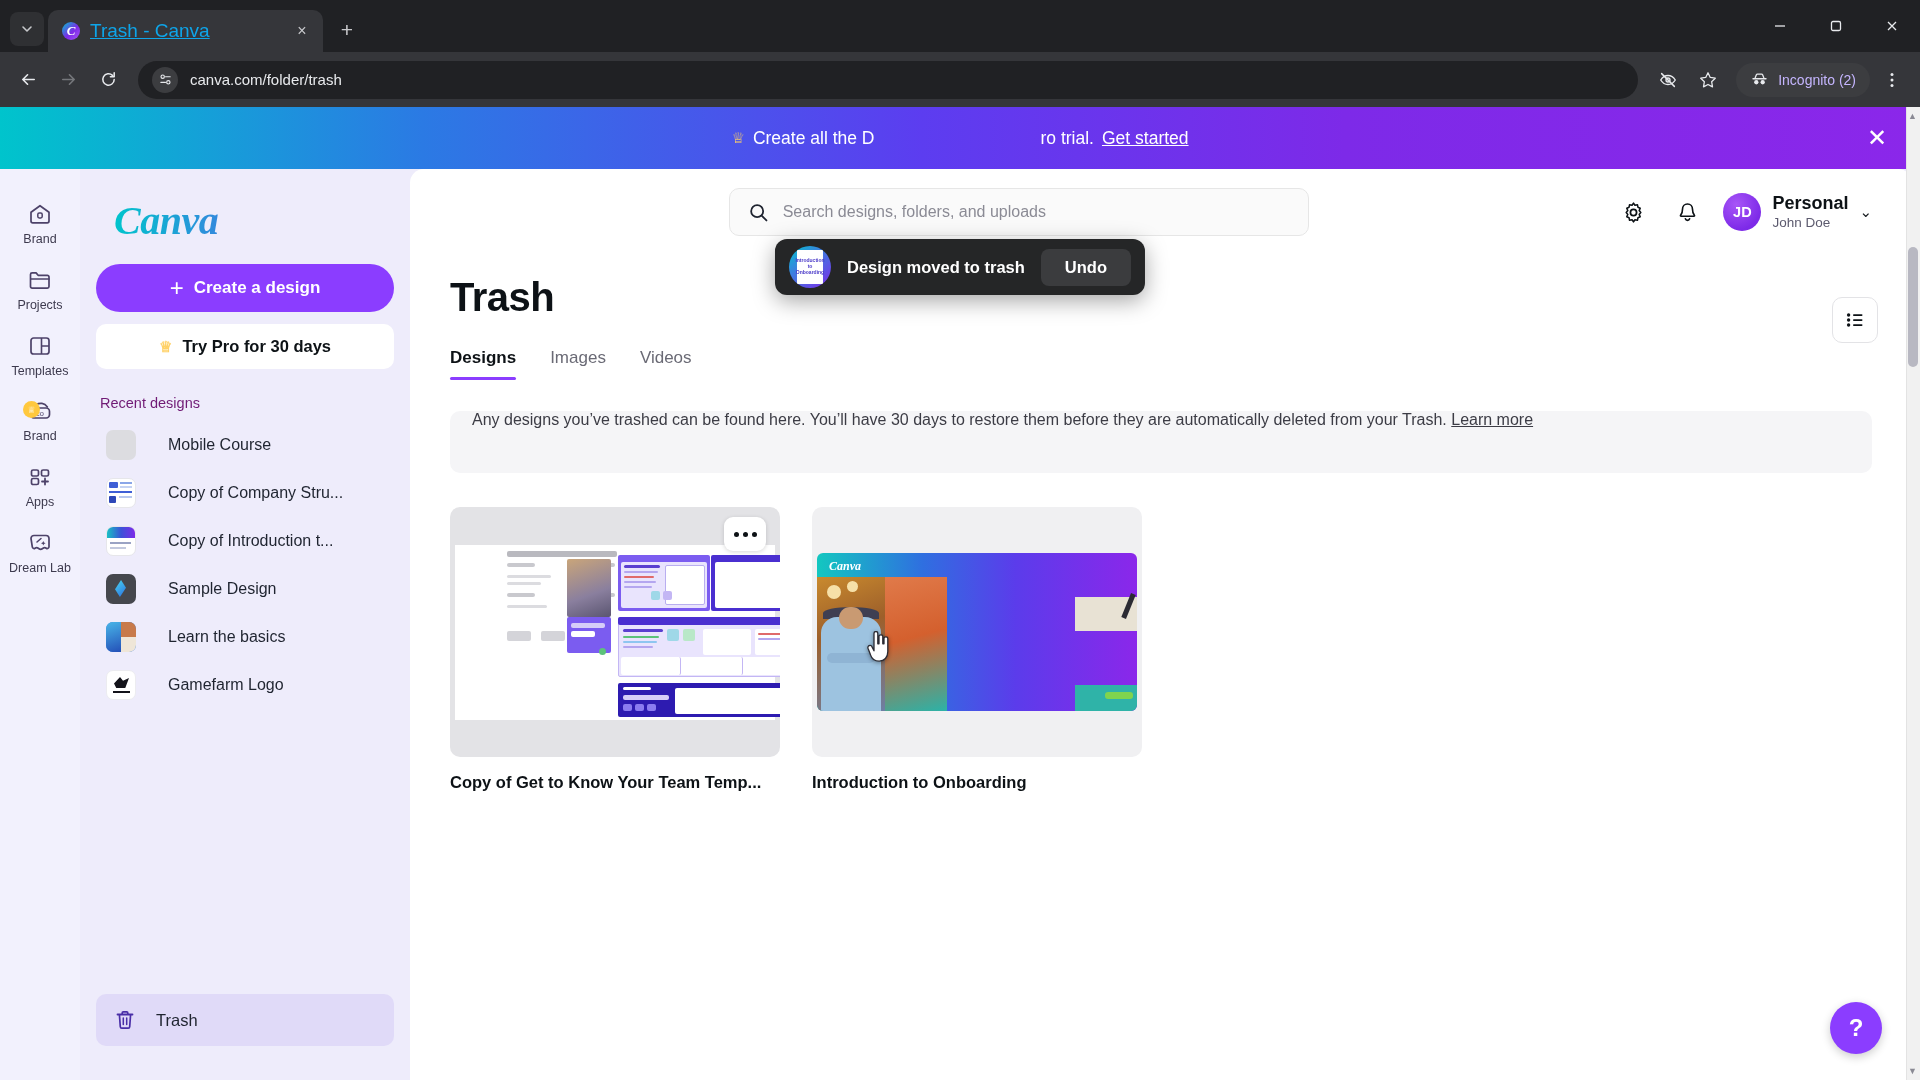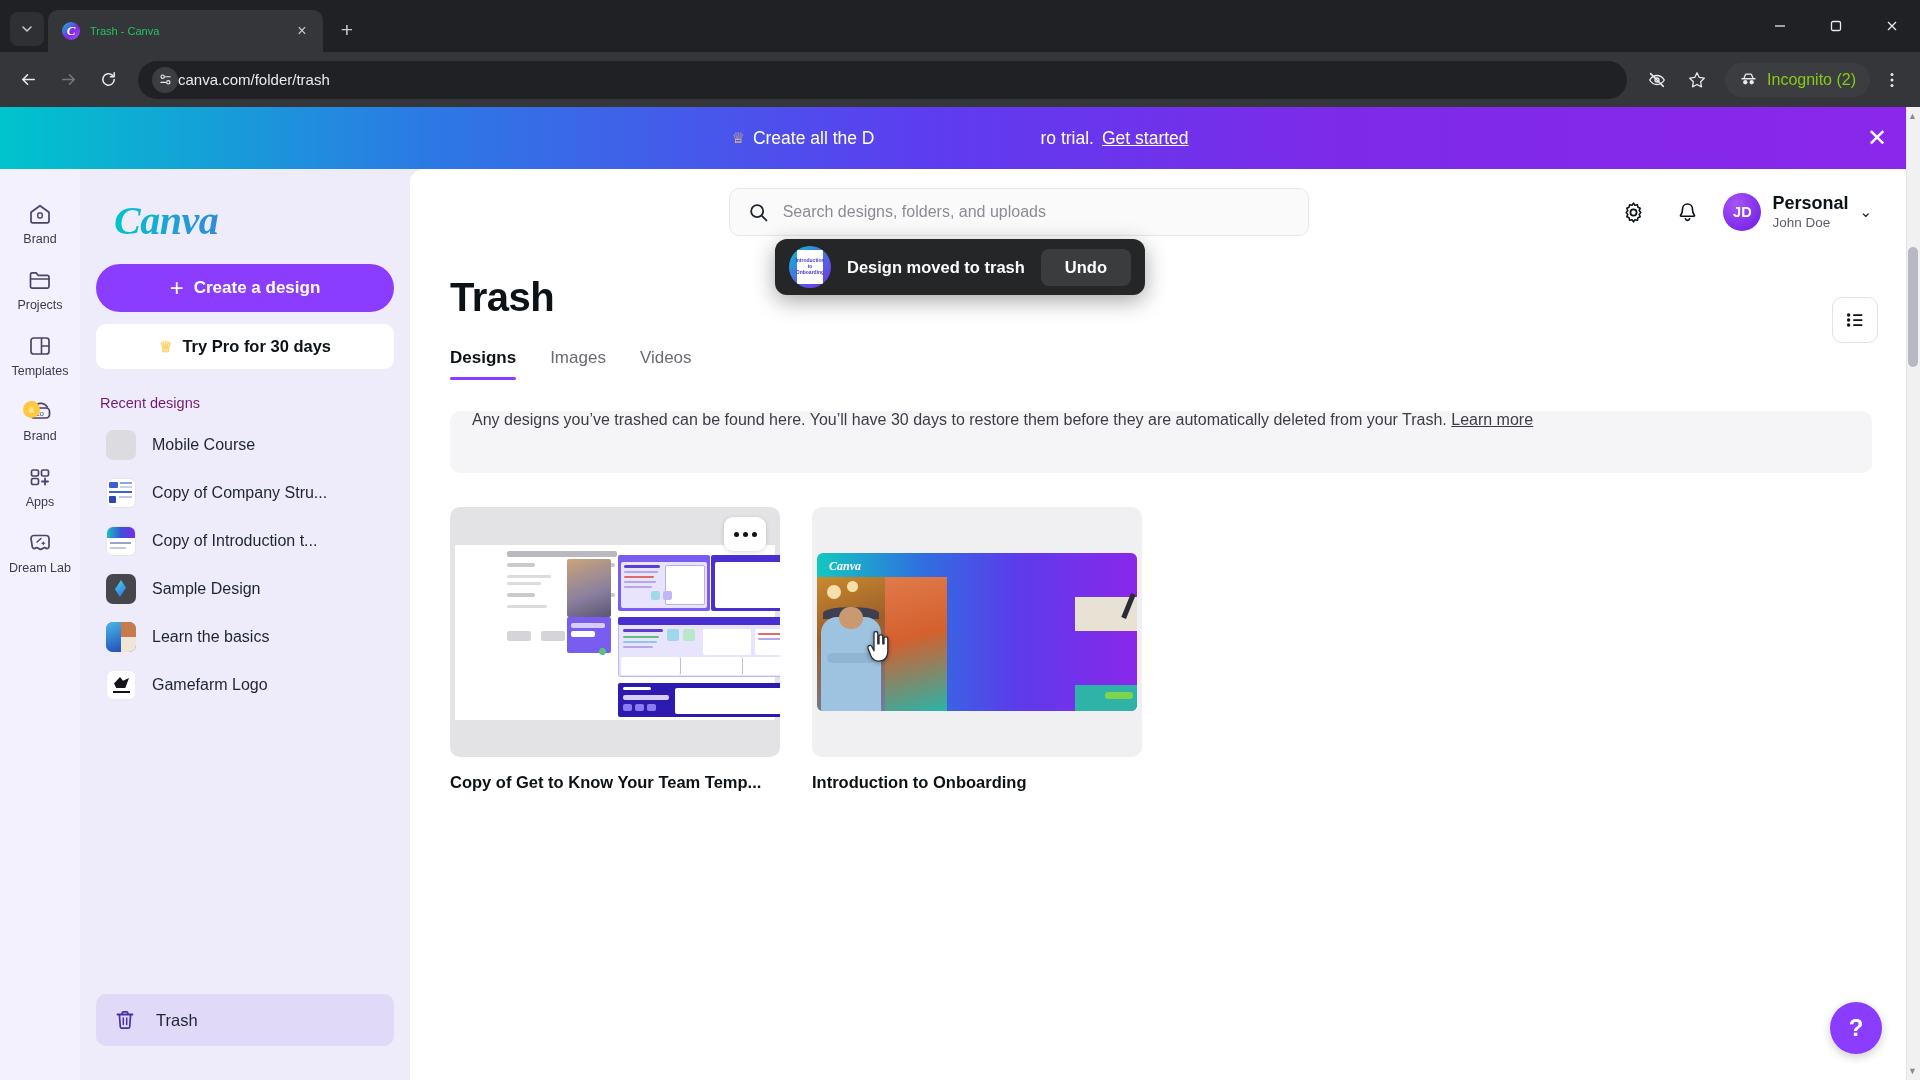--- a/index.html
+++ b/index.html
@@ -29,22 +29,22 @@
     padding: 0 10px 0 14px; position: relative;
   }
   .tab-favicon {
     width: 18px; height: 18px; border-radius: 50%;
     background: linear-gradient(135deg,#00c4cc 0%,#7d2ae8 55%,#a855f7 100%);
     display: flex; align-items: center; justify-content: center;
     font-family: "Liberation Serif", serif; font-style: italic;
     font-size: 13px; color: #fff; font-weight: bold; flex: 0 0 auto;
   }
   .tab-title {
-    color: #22c55e; font-size: 11px; flex: 1 1 auto;
-    white-space: nowrap; overflow: hidden; text-overflow: ellipsis;
+    color: #0ea5e9; font-size: 19px; flex: 1 1 auto;
+    white-space: nowrap; overflow: hidden; text-overflow: ellipsis; text-decoration: underline;
   }
   .tab-close {
     width: 22px; height: 22px; border-radius: 50%;
     display: flex; align-items: center; justify-content: center;
     color: #c7c8cb; font-size: 16px; line-height: 1; flex: 0 0 auto;
   }
   .new-tab-btn {
     width: 32px; height: 32px; margin: 0 0 6px 8px;
     border-radius: 50%; display: flex; align-items: center;
     justify-content: center; color: #c7c8cb; font-size: 21px;
@@ -63,39 +63,39 @@
   }
   .nav-btn {
     width: 36px; height: 36px; border-radius: 50%;
     display: flex; align-items: center; justify-content: center;
     color: #e8eaed; flex: 0 0 auto;
   }
   .nav-btn.disabled { color: #75777b; }
   .omnibox {
     flex: 1 1 auto; height: 38px; background: #202124;
     border-radius: 19px; display: flex; align-items: center;
-    gap: 0; padding: 0 14px; margin: 0 8px;
+    gap: 12px; padding: 0 14px; margin: 0 8px;
   }
   .omni-icon {
     width: 26px; height: 26px; border-radius: 50%;
     background: #3c3d40; display: flex;
     align-items: center; justify-content: center; flex: 0 0 auto;
   }
   .omni-url { color: #e8eaed; font-size: 15px; flex: 1 1 auto; }
   .toolbar-icon {
     width: 36px; height: 36px; border-radius: 50%;
     display: flex; align-items: center; justify-content: center;
     color: #e8eaed; flex: 0 0 auto;
   }
   .incognito-pill {
     height: 34px; border-radius: 17px; background: #3c3d40;
     display: flex; align-items: center; gap: 9px;
     padding: 0 14px; margin-left: 6px; flex: 0 0 auto;
   }
-  .incognito-pill span { color: #84cc16; font-size: 16px; }
+  .incognito-pill span { color: #c4b5fd; font-size: 14px; }
 
   
   .viewport {
     width: 1920px; height: 973px; background: #fff;
     position: relative; overflow: hidden;
   }
 
   
   .promo-banner {
     height: 62px; width: 1920px;
@@ -186,21 +186,21 @@
     height: 45px; background: #fff; border: none; border-radius: 10px;
     color: #0d1216; font-size: 16.5px; font-weight: bold;
     display: flex; align-items: center; justify-content: center; gap: 10px;
     font-family: inherit; margin-bottom: 26px;
   }
   .section-title {
     font-size: 14.5px; color: #701a75; margin: 0 0 10px 4px;
   }
   .recent-item {
     height: 48px; display: flex; align-items: center;
-    gap: 16px; padding: 0 10px; border-radius: 8px;
+    gap: 32px; padding: 0 10px; border-radius: 8px;
   }
   .recent-thumb {
     width: 30px; height: 30px; border-radius: 7px;
     flex: 0 0 auto; overflow: hidden; position: relative;
   }
   .recent-label {
     font-size: 16px; color: #1f2430;
     white-space: nowrap; overflow: hidden; text-overflow: ellipsis;
   }
   .trash-item {

